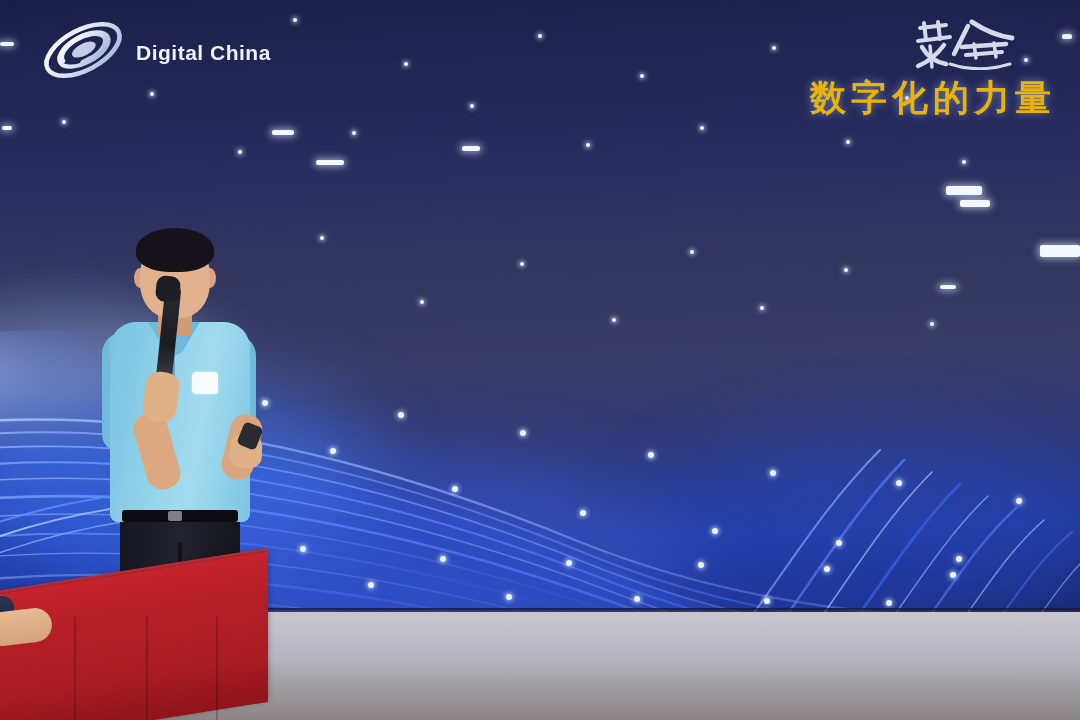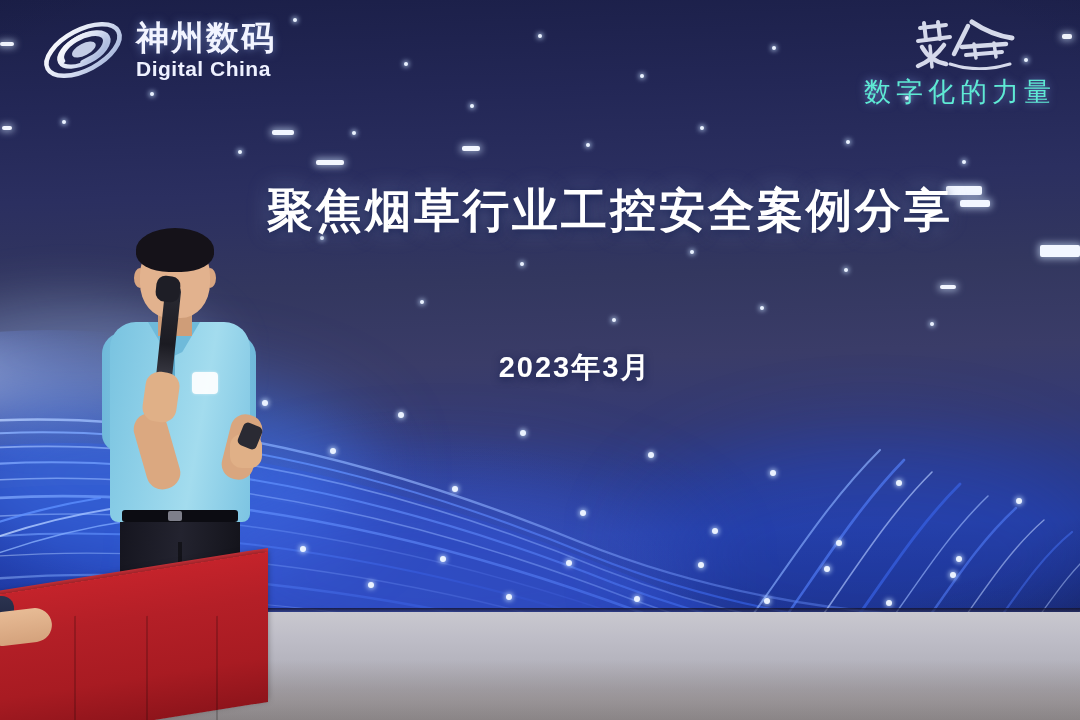--- a/index.html
+++ b/index.html
@@ -67,21 +67,21 @@
     font-size:33px; font-weight:700; color:#f2f4ff; letter-spacing:2px;
     text-shadow:0 0 8px rgba(160,190,255,.55);
   }
   .logo-dc .en{
     font-size:21px; font-weight:700; color:#eef1ff; letter-spacing:.5px; margin-top:4px;
   }
 
   .logo-ev{ position:absolute; right:24px; top:14px; text-align:right; }
   .logo-ev .cal{ width:150px; height:62px; margin-left:auto; display:block; opacity:.93; }
   .logo-ev .sub{
-    font-size:27px; font-weight:400; color:#5eead4; letter-spacing:5px;
+    font-size:36px; font-weight:700; color:#eab308; letter-spacing:5px;
     text-shadow:0 0 9px rgba(150,180,255,.6); margin-top:-2px; white-space:nowrap;
   }
 
   
   .slide-title{
     position:absolute; left:0; top:180px; width:1080px; text-align:center;
     font-size:46px; font-weight:700; color:#ffffff; letter-spacing:3px;
     text-shadow:0 2px 10px rgba(10,20,70,.75), 0 0 22px rgba(190,215,255,.35);
     padding-left:140px;
   }
@@ -369,21 +369,20 @@
         </defs>
         <g transform="rotate(-28 43 32)">
           <ellipse cx="43" cy="32" rx="40" ry="20" fill="none" stroke="url(#swg)" stroke-width="4.6"></ellipse>
           <ellipse cx="44" cy="32" rx="27" ry="13" fill="none" stroke="url(#swg)" stroke-width="4.2"></ellipse>
           <path d="M20,32 a24,12 0 1 1 30,11 l-13,0" fill="none" stroke="url(#swg)" stroke-width="5" stroke-linecap="round"></path>
           <ellipse cx="44" cy="32" rx="13" ry="6" fill="#cdd7ee" opacity="0.95"></ellipse>
         </g>
       </svg>
     </span>
     <span class="txt">
-      <div class="cn">神州数码</div>
       <div class="en">Digital China</div>
     </span>
   </div>
 
   <div class="logo-ev">
     <svg class="cal" viewBox="0 0 150 62" aria-hidden="true">
       <g fill="none" stroke="#eef2ff" stroke-linecap="round" stroke-linejoin="round" opacity="0.95">
         <path d="M14,14 L40,11" stroke-width="4"></path>
         <path d="M18,9 L20,26" stroke-width="4"></path>
         <path d="M32,8 L34,25" stroke-width="4"></path>
@@ -396,22 +395,20 @@
         <path d="M56,33 L100,30" stroke-width="4.5"></path>
         <path d="M60,41 L96,38" stroke-width="4"></path>
         <path d="M68,30 L70,44" stroke-width="3.5"></path>
         <path d="M88,29 L90,43" stroke-width="3.5"></path>
         <path d="M44,50 C 62,56 84,56 104,50" stroke-width="3"></path>
       </g>
     </svg>
     <div class="sub">数字化的力量</div>
   </div>
 
-  <div class="slide-title">聚焦烟草行业工控安全案例分享</div>
-  <div class="slide-date">2023年3月</div>
 
   <div class="floor-edge"></div>
   <div class="floor"></div>
   <div class="floor-shadow"></div>
 
   <div class="speaker">
     <div class="sp-pants"></div>
     <div class="sp-legsplit"></div>
     <div class="sp-sleeve-l"></div>
     <div class="sp-sleeve-r"></div>

